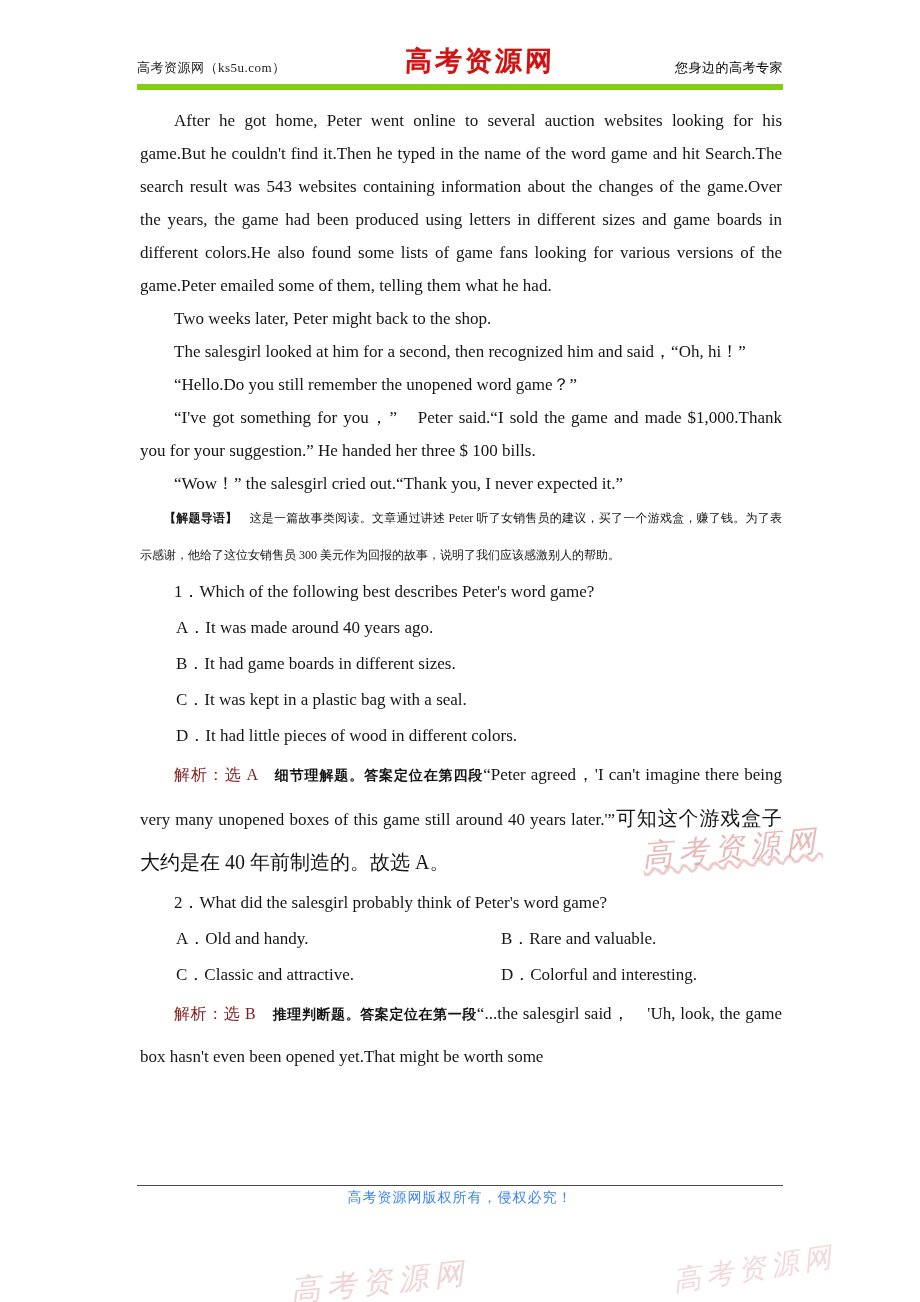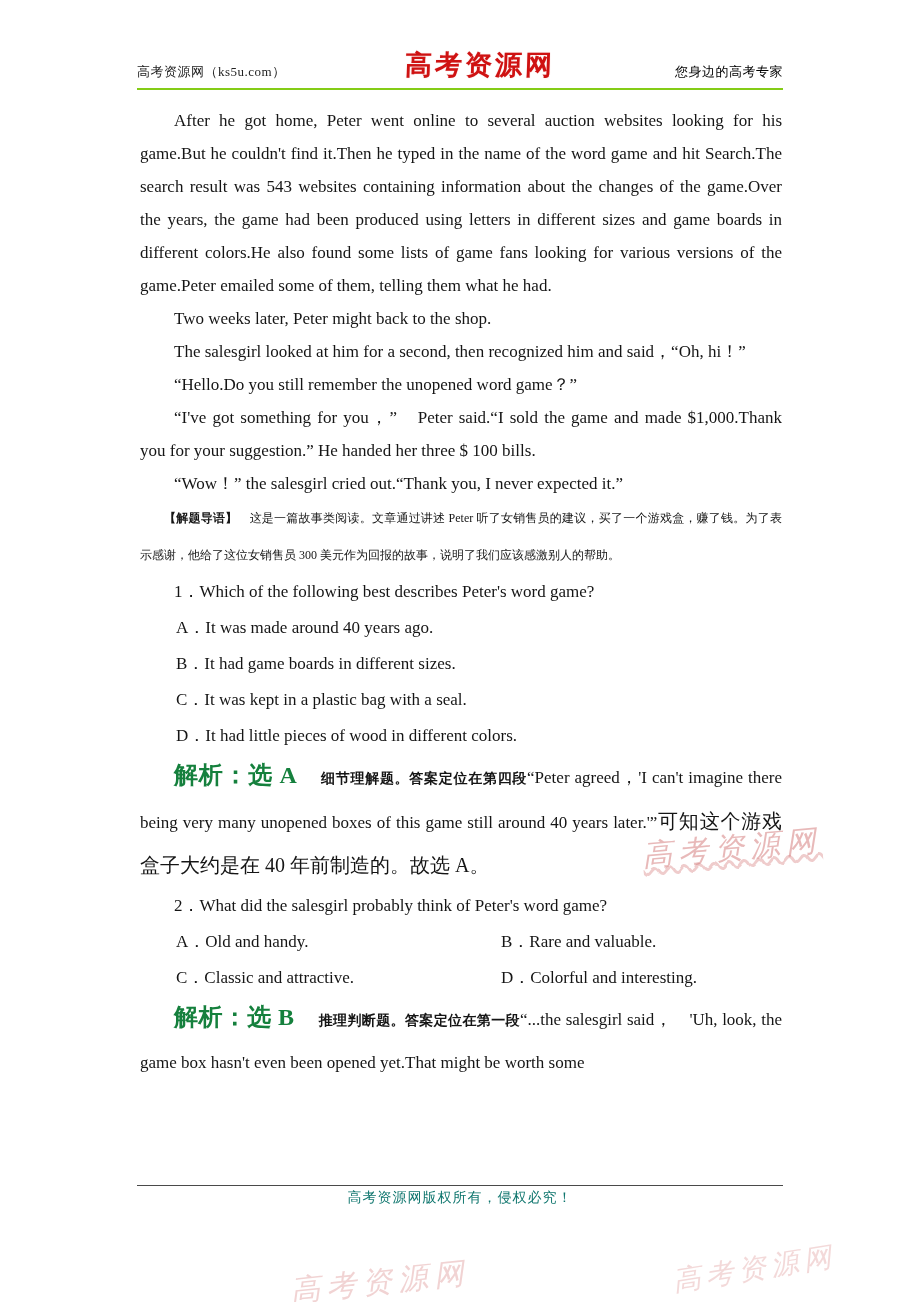--- a/index.html
+++ b/index.html
@@ -8,21 +8,21 @@
     width:920px;height:1302px;
     background:#ffffff;
     margin:0 auto;
     overflow:hidden;
     font-family:"Liberation Serif","DejaVu Serif",serif;
     color:#151515;
   }
   
   .header{
     position:absolute;top:38px;left:137px;width:646px;height:52px;
-    border-bottom:2px solid #84cc16;
+    border-bottom:6px solid #84cc16;
     display:flex;align-items:flex-end;justify-content:space-between;
     padding-bottom:5px;box-sizing:border-box;
   }
   .h-left{font-size:13px;color:#222;letter-spacing:.5px;padding-bottom:2px;}
   .h-logo{
     font-size:27px;font-weight:bold;color:#cf1212;
     letter-spacing:3px;line-height:1;
     text-shadow:0 0 1px rgba(207,18,18,.35);
     transform:translateY(-4px) skewX(-2deg);
   }
@@ -48,32 +48,32 @@
     font-size:17px;line-height:36px;padding-left:36px;
   }
   .opt-row{
     display:flex;font-size:17px;line-height:36px;padding-left:36px;gap:41px;
   }
   .opt-row .col-a{width:284px;flex:0 0 auto;}
   .jiexi{
     font-size:17px;line-height:42px;
     text-align:justify;text-indent:2em;
   }
-  .jiexi-label{color:#15803d;font-weight:bold;font-size:24px;}
+  .jiexi-label{color:#7f1d1d;font-weight:normal;font-size:16px;}
   .jiexi-type{font-weight:bold;font-size:14px;}
   .jiexi-quote{font-size:17px;}
   .jiexi-big{font-size:20px;}
   
   .footer-rule{
     position:absolute;top:1185px;left:137px;width:646px;height:0;
     border-top:1px solid #4a4a4a;
   }
   .footer{
     position:absolute;top:1189px;left:0;width:920px;
-    text-align:center;font-size:14px;color:#0f766e;letter-spacing:1px;
+    text-align:center;font-size:14px;color:#3b82f6;letter-spacing:1px;
   }
   
   .watermark{
     position:absolute;pointer-events:none;white-space:nowrap;
     font-family:"Liberation Serif","DejaVu Serif",serif;
   }
   .wm-main{
     left:642px;top:828px;font-size:30px;font-style:italic;
     color:rgba(214,128,128,.55);letter-spacing:6px;
     transform:rotate(-5deg);

